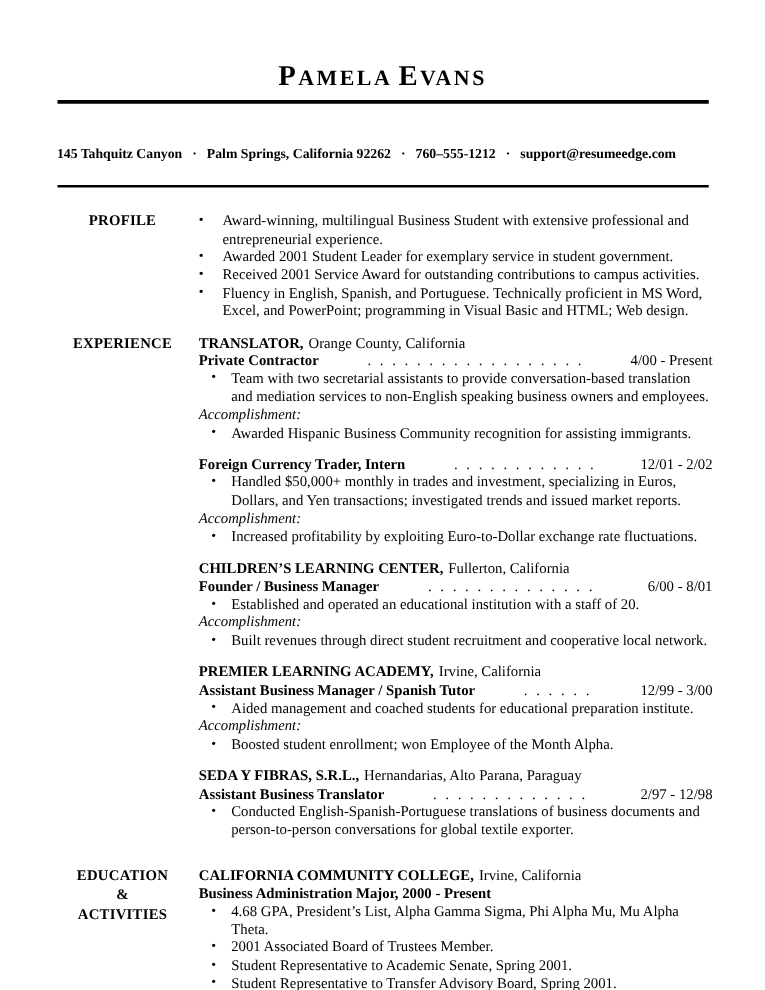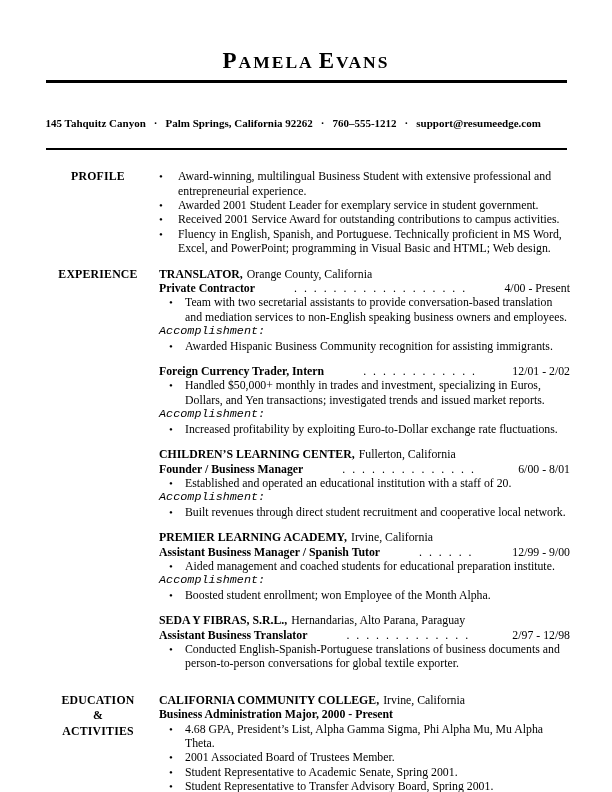--- a/index.html
+++ b/index.html
@@ -65,21 +65,21 @@
   .title-line { display:flex; align-items:baseline;gap:31px; }
   .title-line .ttl { font-weight:bold; white-space:nowrap; }
   .title-line .leader {
     flex:1; min-width:0;
     overflow:hidden;
     white-space:nowrap;
     margin:0 6px 0 8px;
     letter-spacing:2px;
   }
   .title-line .dates { white-space:nowrap; }
-  .accomp { font-style:italic;font-family:Liberation Mono, monospace; }
+  .accomp { font-style:italic; }
   .degree-line { font-weight:bold; }
 </style>
 </head>
 <body>
 
 <div class="page">
 
   <div class="hdr">
     <div class="name-line"><span class="sc-lead">P</span><span class="sc-rest">AMELA</span> <span class="sc-lead">E</span><span class="sc-rest">VANS</span></div>
     <div class="rule rule-top"></div>
@@ -174,21 +174,21 @@
           </div>
         </div>
 
         <div class="job">
           <div class="company-line">
             <span class="co">PREMIER LEARNING ACADEMY,</span><span class="loc">Irvine, California</span>
           </div>
           <div class="title-line">
             <span class="ttl">Assistant Business Manager / Spanish Tutor</span>
             <span class="leader">. . . . . . . . . . . . . . . . . . . . . . . . . . . . . . . . . . . . . . . . . . . . . . . . . . . . . . . . . . . . . . . . . . . . . . . . . . . .</span>
-            <span class="dates">12/99 - 9/00</span>
+            <span class="dates">12/99 - 3/00</span>
           </div>
           <div class="bullet">
             <span class="glyph">•</span>
             <span class="btxt">Aided management and coached students for educational preparation institute.</span>
           </div>
           <div class="accomp">Accomplishment:</div>
           <div class="bullet">
             <span class="glyph">•</span>
             <span class="btxt">Boosted student enrollment; won Employee of the Month Alpha.</span>
           </div>

